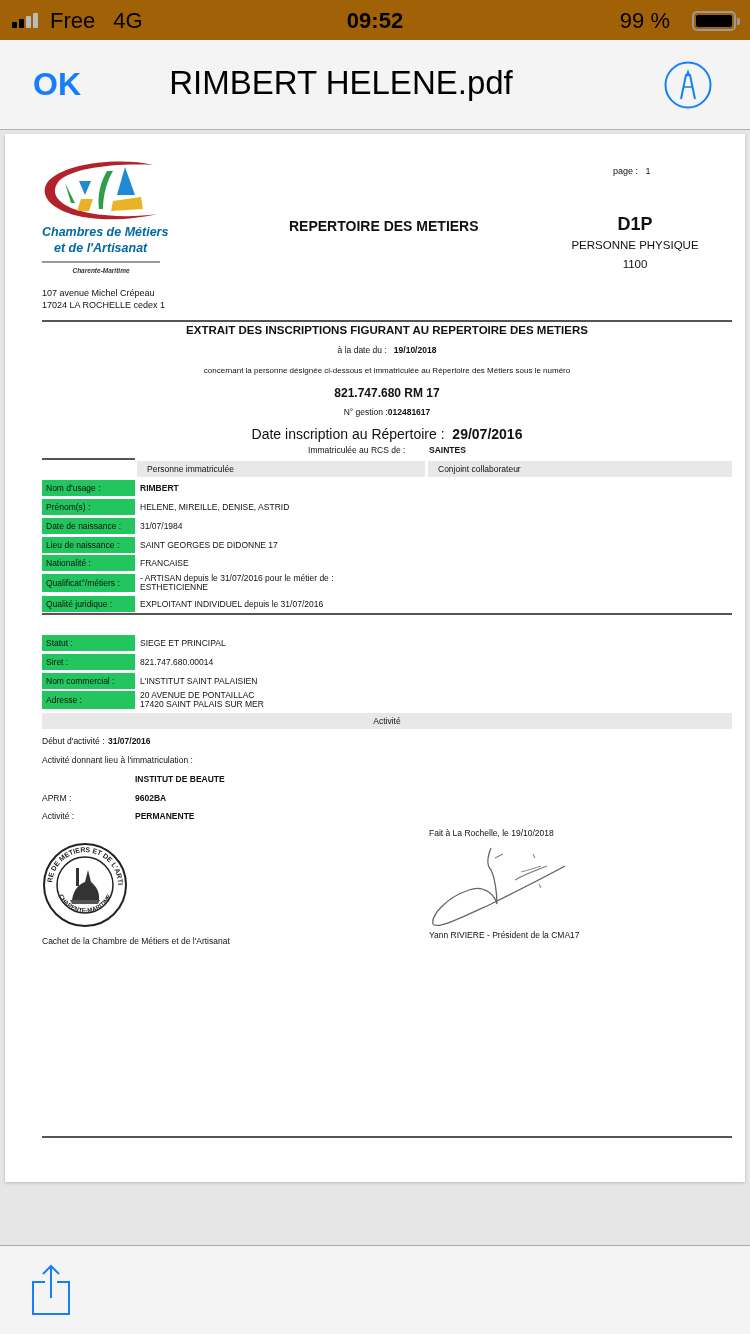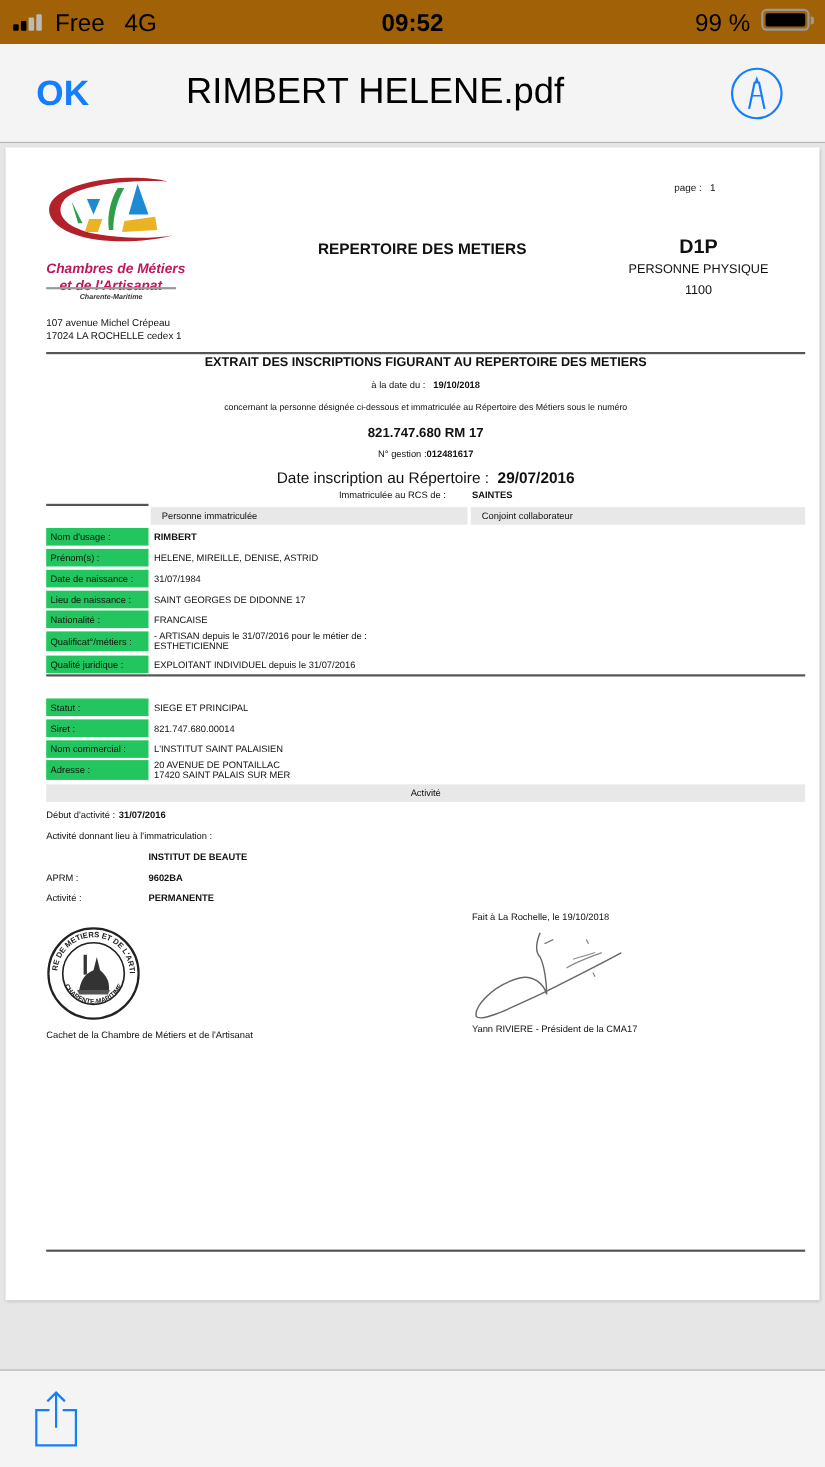--- a/index.html
+++ b/index.html
@@ -3,35 +3,35 @@
 <meta charset="utf-8">
 <style>
   * { box-sizing: border-box; margin: 0; padding: 0; }
   html, body { width: 750px; height: 1334px; overflow: hidden; background: #e6e6e6; font-family: "Liberation Sans", sans-serif; }
   .status-bar { position: absolute; left: 0; top: 0; width: 750px; height: 40px; background: #a16207; font-size: 22px; color: #000; }
   .status-bar .left { position: absolute; left: 12px; top: 8px; display: flex; align-items: center; gap: 8px; }
   .signal { display: flex; align-items: flex-end; gap: 2px; height: 14px; margin-right: 4px; }
   .signal span { width: 5px; background: #000; border-radius: 1px; }
   .signal span.off { background: #bbb; }
   .status-bar .time { position: absolute; left: 0; width: 750px; top: 8px; text-align: center; font-weight: 600; }
-  .status-bar .right { position: absolute; right: 14px; top: 8px; display: flex; align-items: flex-start; gap: 10px; }
+  .status-bar .right { position: absolute; right: 14px; top: 8px; display: flex; align-items: center; gap: 22px; }
   .battery { width: 44px; height: 20px; border: 2px solid #999; border-radius: 5px; padding: 2px; position: relative; }
   .battery .fill { width: 100%; height: 100%; background: #000; border-radius: 2px; }
   .battery::after { content: ""; position: absolute; right: -6px; top: 5px; width: 3px; height: 7px; background: #999; border-radius: 0 2px 2px 0; }
 
   .nav-bar { position: absolute; left: 0; top: 40px; width: 750px; height: 90px; background: #f4f4f4; border-bottom: 1px solid #b2b2b2; }
   .nav-bar .ok { position: absolute; left: 33px; top: 26px; color: #157efb; font-size: 32px; font-weight: 600; cursor: pointer; }
   .nav-bar .title { position: absolute; left: 0; width: 682px; top: 24px; text-align: center; font-size: 33px; font-weight: 500; color: #000; }
   .nav-bar .markup { position: absolute; left: 664px; top: 21px; width: 48px; height: 48px; cursor: pointer; }
 
   .doc-area { position: absolute; left: 0; top: 131px; width: 750px; height: 1114px; background: #e6e6e6; }
   .page { position: absolute; left: 5px; top: 3px; width: 740px; height: 1048px; background: #fff; box-shadow: 0 1px 3px rgba(0,0,0,0.2); color: #111; }
 
   .logo { position: absolute; left: 36px; top: 25px; width: 120px; height: 70px; }
-  .logo-text { position: absolute; left: 37px; top: 90px; font-size: 12.5px; font-weight: bold; font-style: italic; line-height: 16px; color: #be185d; text-align: left; margin-top: 12px; }
+  .logo-text { position: absolute; left: 37px; top: 90px; font-size: 12.5px; font-weight: bold; font-style: italic; line-height: 16px; color: #0369a1; text-align: left; }
   .logo-line { position: absolute; left: 37px; top: 127px; width: 118px; height: 2px; background: #999; }
   .logo-sub { position: absolute; left: 37px; top: 133px; width: 118px; text-align: center; font-size: 6.5px; font-style: italic; font-weight: bold; color: #333; }
   .addr { position: absolute; left: 37px; top: 153px; font-size: 9px; line-height: 12px; }
 
   .page-num { position: absolute; left: 608px; top: 32px; font-size: 9px; }
   .rep-title { position: absolute; left: 284px; top: 84px; font-size: 14px; font-weight: bold; }
   .d1p { position: absolute; left: 560px; width: 140px; top: 80px; text-align: center; font-size: 18px; font-weight: bold; }
   .pp { position: absolute; left: 560px; width: 140px; top: 105px; text-align: center; font-size: 11.5px; }
   .code { position: absolute; left: 560px; width: 140px; top: 124px; text-align: center; font-size: 11.5px; }
 

